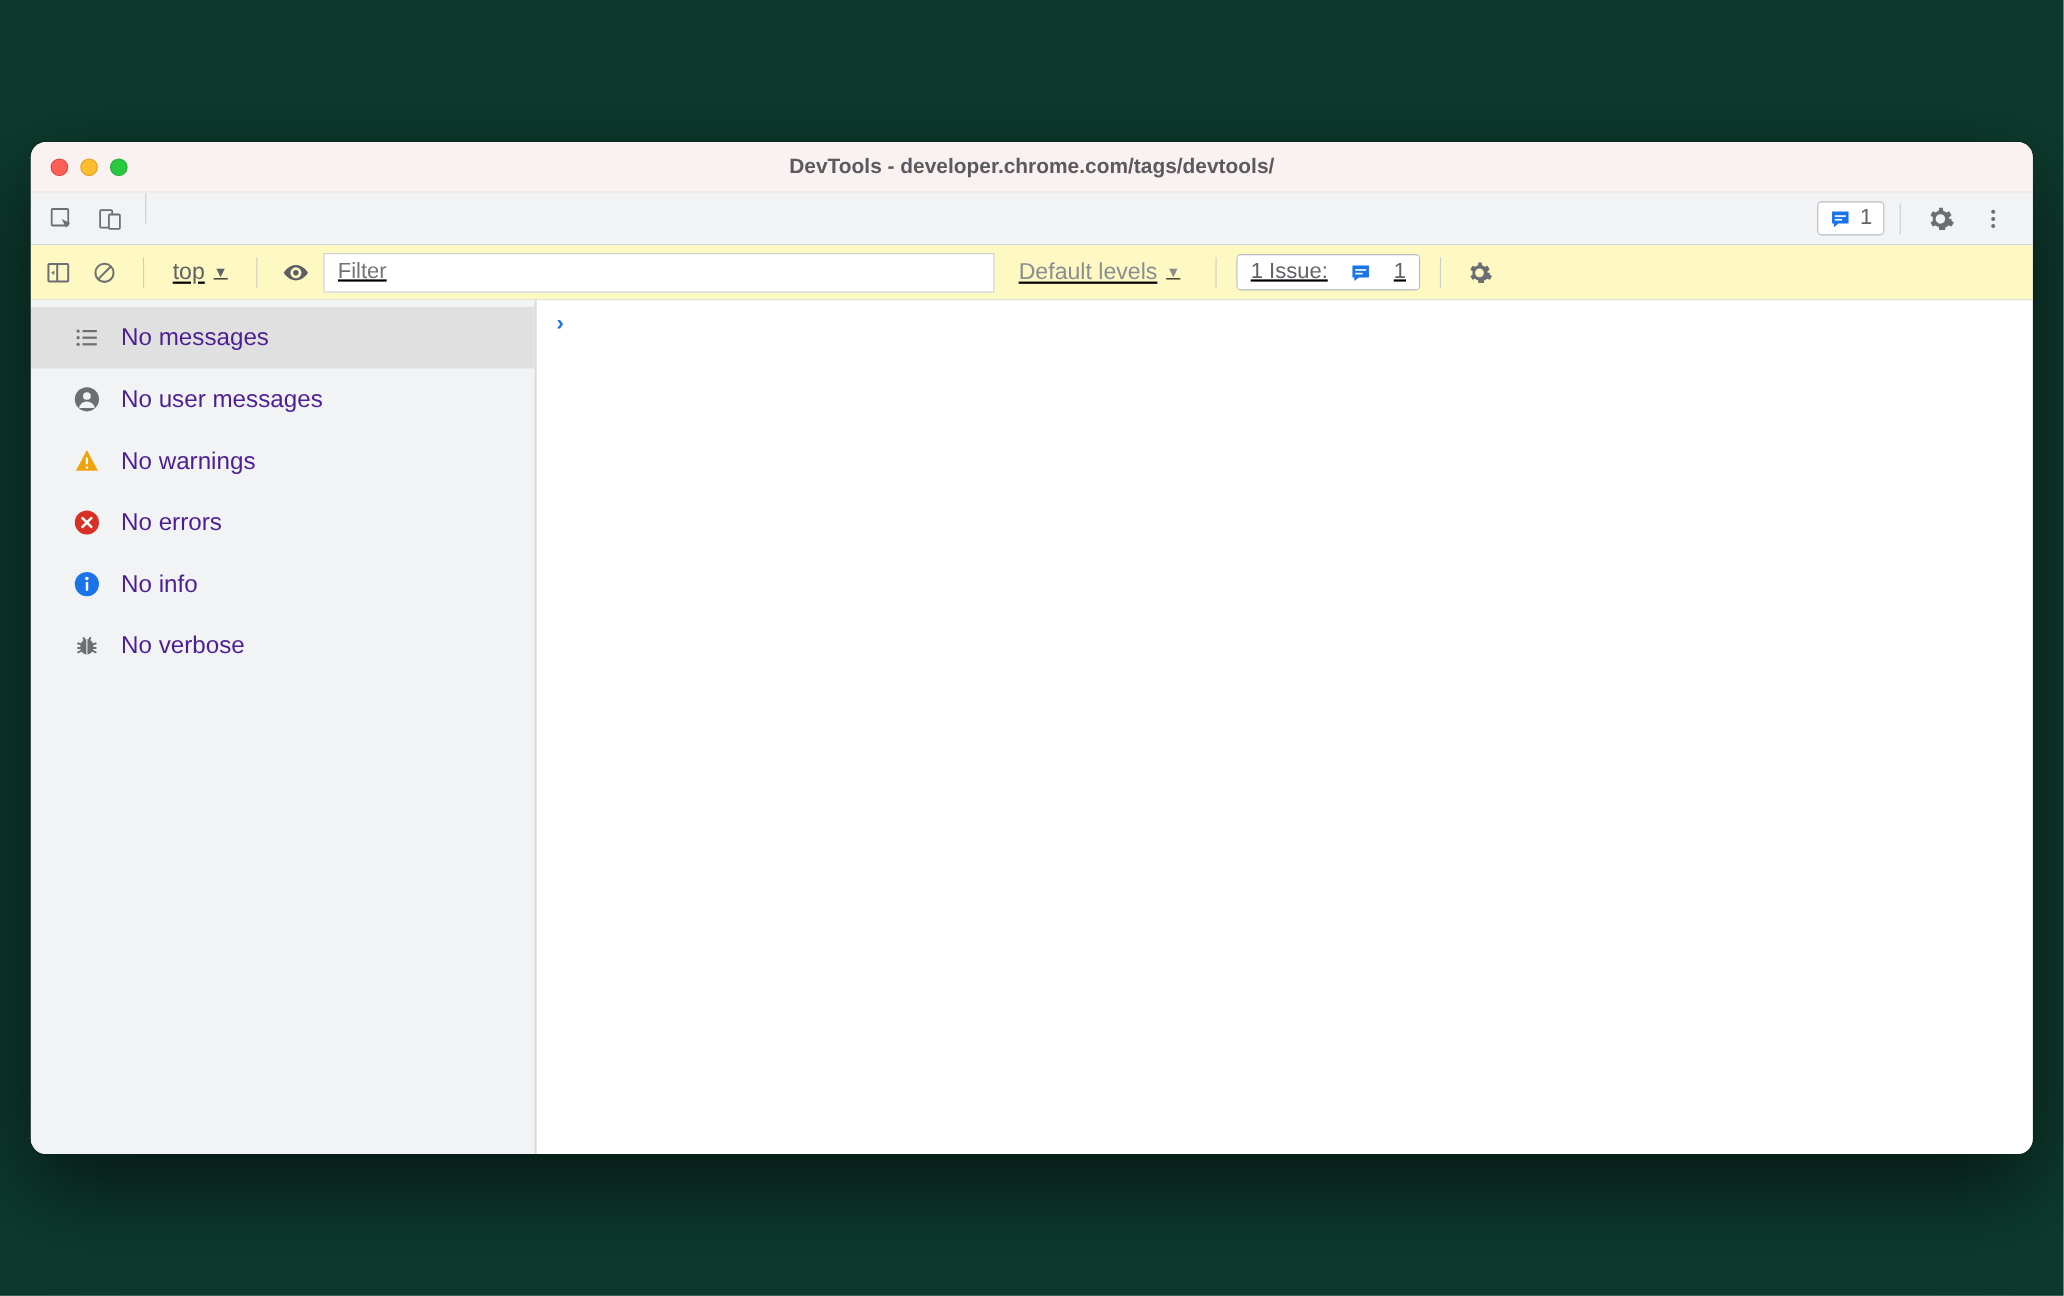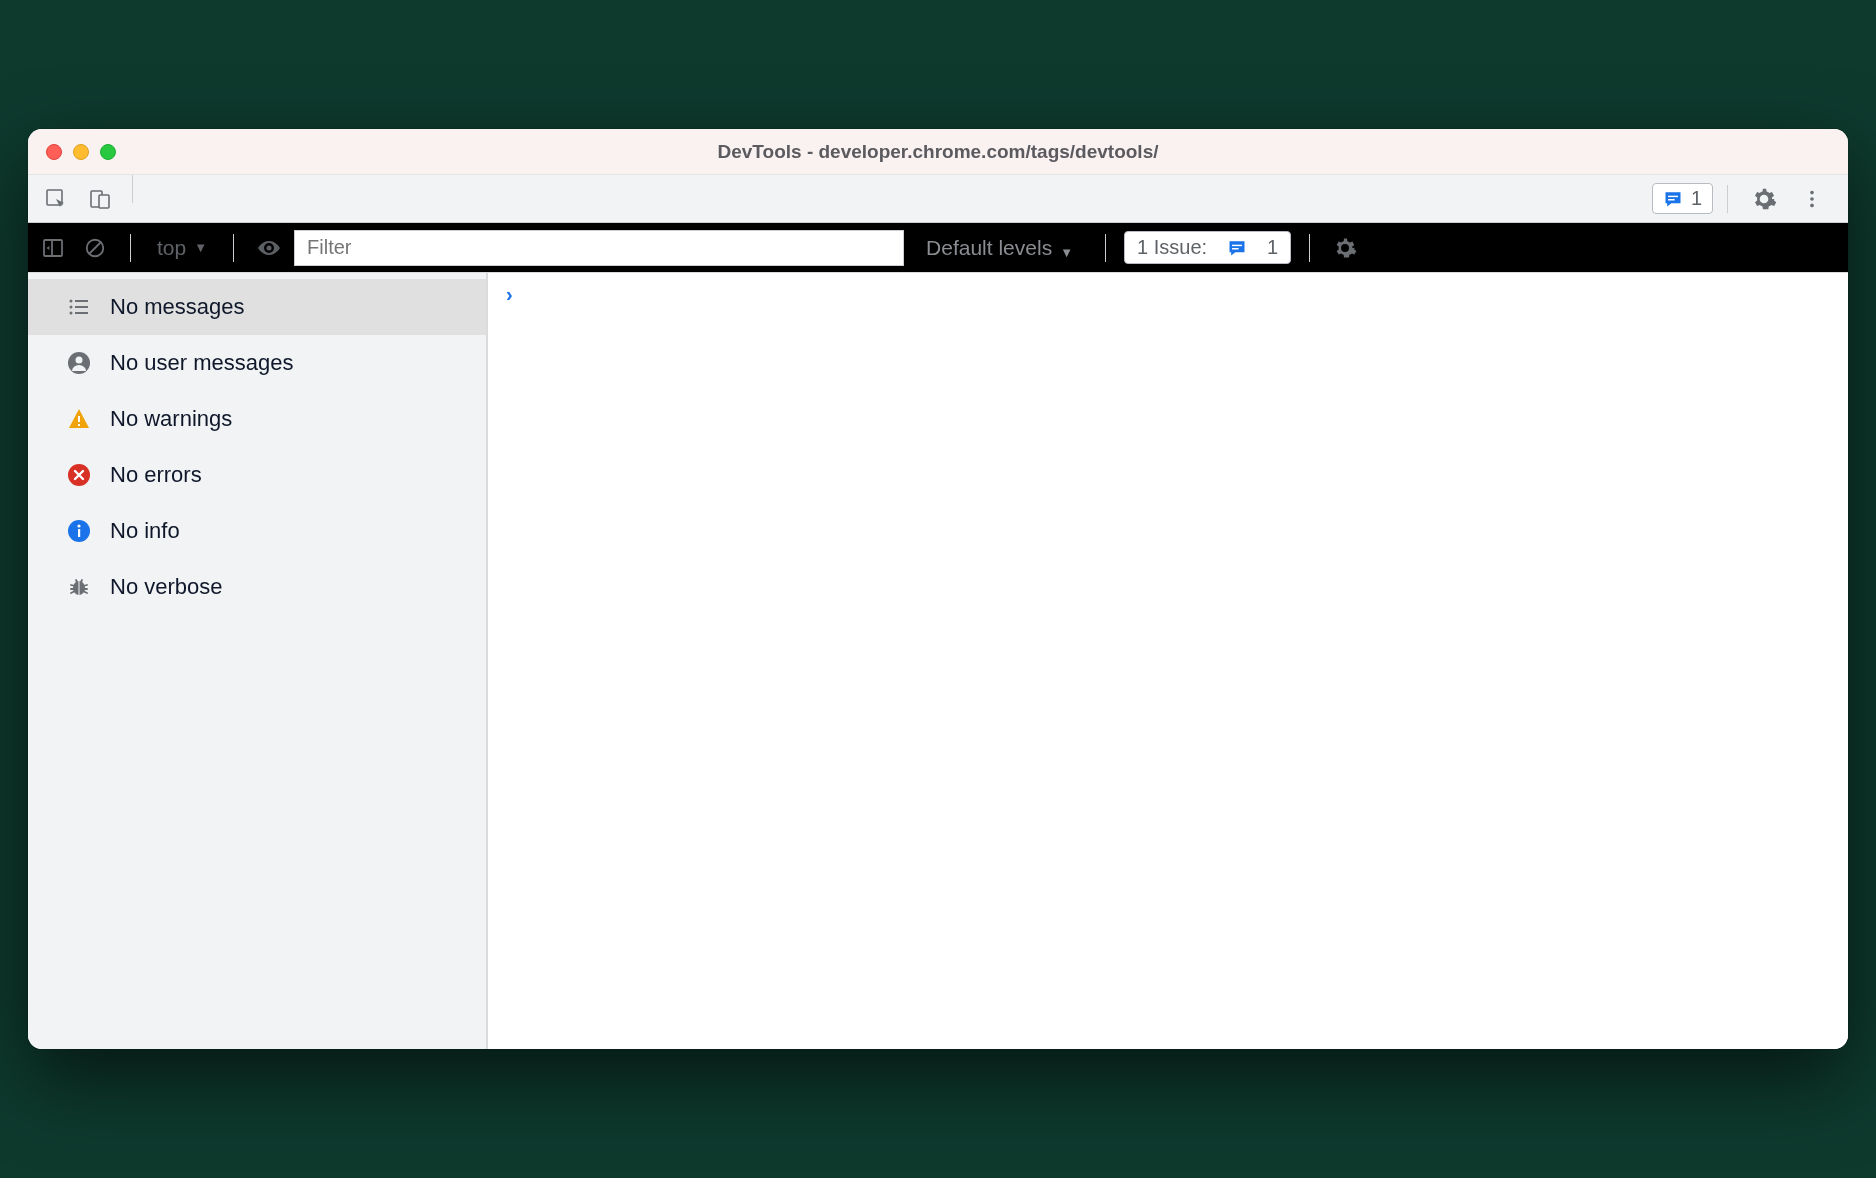--- a/index.html
+++ b/index.html
@@ -87,46 +87,47 @@
       color: #5f6368; font-size: 20px;
       background: #fff;
     }
     .divider-v {
       width: 1px; height: 28px; background: #cacdd1; margin: 0 10px;
     }
 
     
     .filterbar {
       height: 50px;
-      background: #000000;
+      background: #fef9c3;
       border-bottom: 1px solid #d9dbdd;
       display: flex;
       align-items: center;
       padding: 0 8px;
       gap: 8px;
+      text-decoration: underline;
     }
     .fb-btn { width: 34px; height: 34px; display: flex; align-items: center; justify-content: center; color: #6b6e73; }
     .context-select {
       display: flex; align-items: center; gap: 8px;
       color: #5f6368; font-size: 21px;
       padding: 0 8px;
     }
     .filter-input {
       flex: 1;
       max-width: 610px;
       height: 36px;
       border: 1px solid #cacdd1;
       background: #fff;
       padding: 0 12px;
       font-size: 20px;
       color: #5f6368;
     }
     .levels-select {
       color: #8a8d92; font-size: 21px;
-      display: flex; align-items: flex-end; gap: 8px;
+      display: flex; align-items: center; gap: 8px;
       padding: 0 14px;
     }
     .issues-box {
       border: 1px solid #b8bcc2;
       border-radius: 4px;
       padding: 4px 12px;
       display: flex; align-items: center; gap: 20px;
       color: #5f6368; font-size: 20px;
       background: #fff;
     }
@@ -142,21 +143,21 @@
       background: #f1f3f4;
       border-right: 2px solid #d9dbdd;
       padding-top: 6px;
     }
     .sb-item {
       height: 56px;
       display: flex;
       align-items: center;
       gap: 18px;
       padding-left: 38px;
-      color: #0f172a;
+      color: #4c1d95;
       font-size: 22px;
       cursor: pointer;
     }
     .sb-item.selected { background: #e0e0e0; }
     .sb-icon { width: 26px; height: 26px; display: flex; align-items: center; justify-content: center; }
     .console-area {
       flex: 1;
       background: #fff;
       position: relative;
     }

